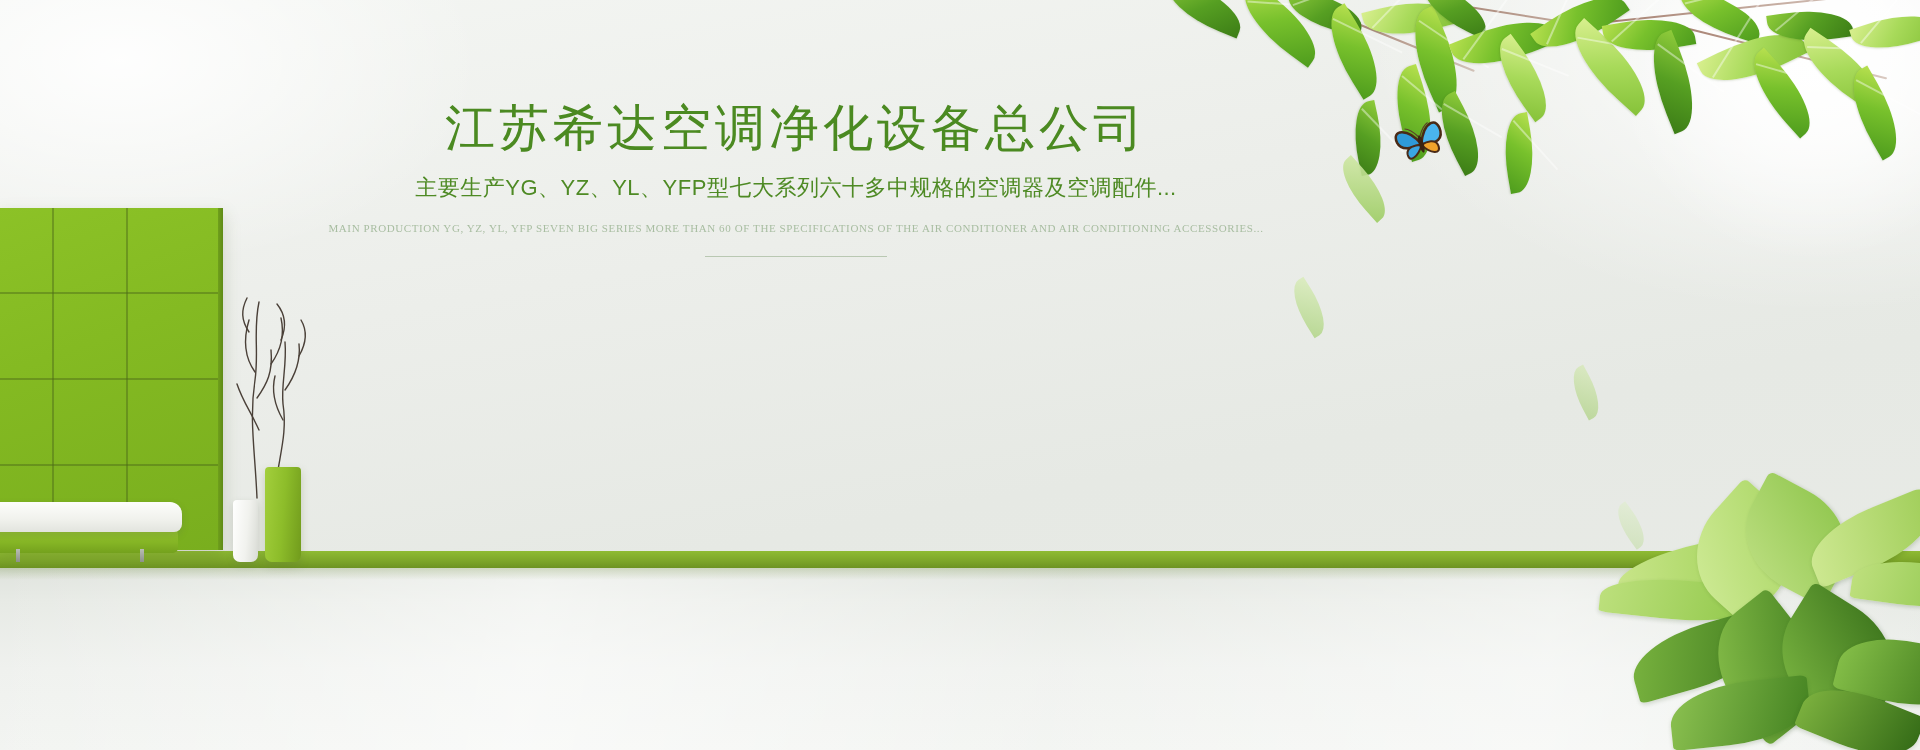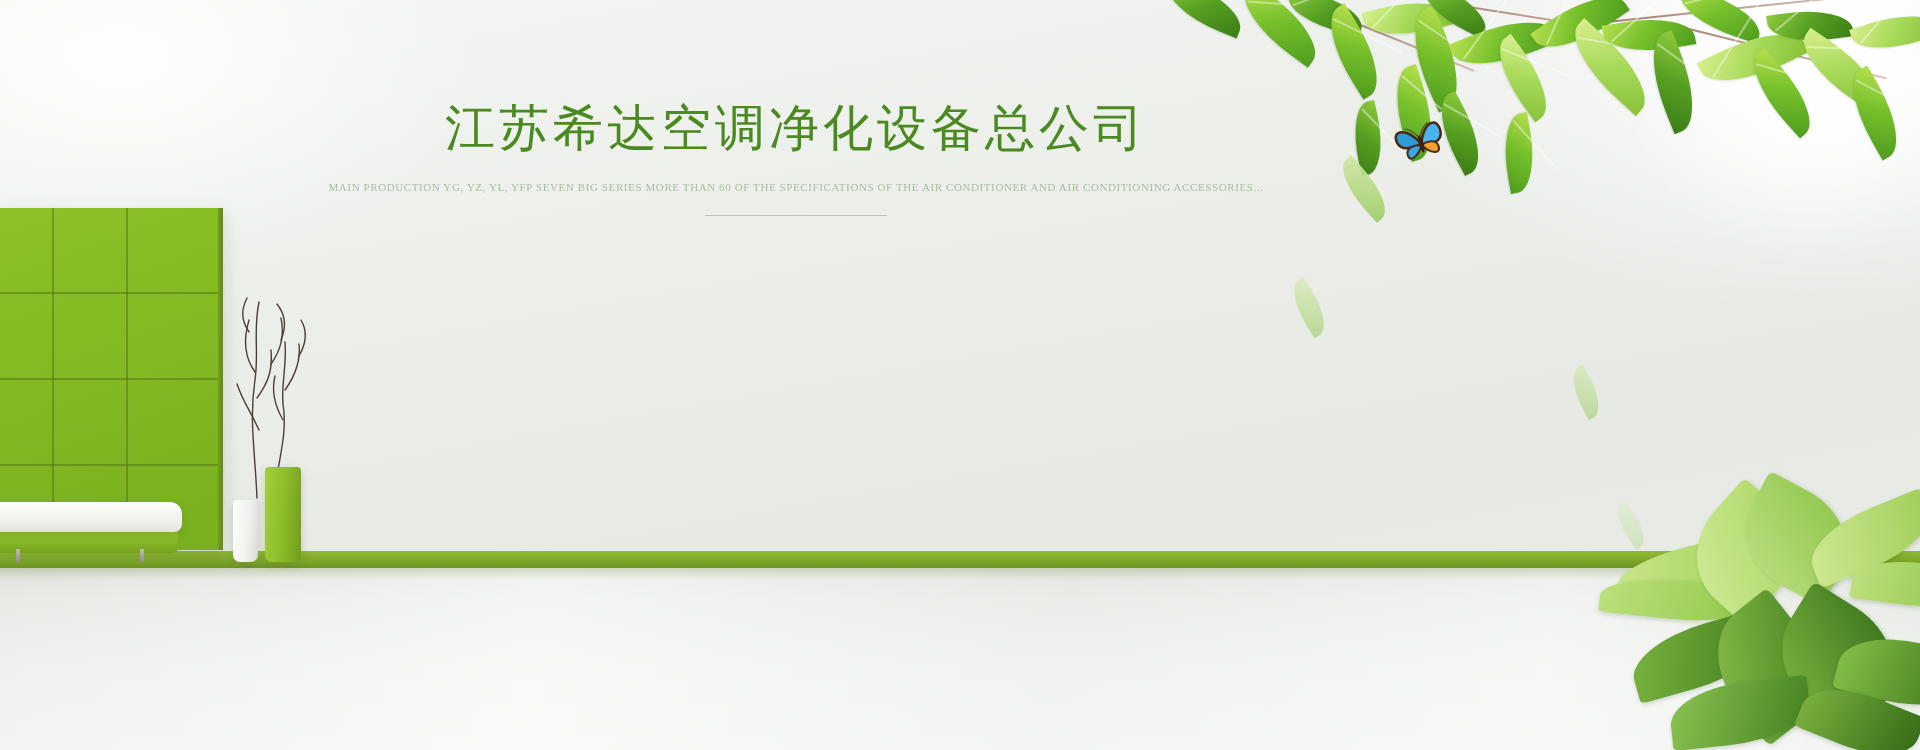--- a/index.html
+++ b/index.html
@@ -166,21 +166,21 @@
   }
   .sub-cn {
     margin-top:20px;
     font-size:22px;
     line-height:1.4;
     color:#4e8a24;
     letter-spacing:0.5px;
     white-space:nowrap;
   }
   .sub-en {
-    margin-top:27px;
+    margin-top:17px;
     font-size:11px;
     line-height:1.3;
     color:#a8bda1;
     letter-spacing:0.6px;
     font-family:"Liberation Serif", serif;
     white-space:nowrap;
   }
   .divider {
     width:182px; height:1px;
     margin:21px auto 0;
@@ -332,20 +332,21 @@
     <div class="plant-leaf" style="left:268px; top:190px; width:130px; height:64px; transform:rotate(14deg); background:linear-gradient(100deg,#86c049,#3a7418);"></div>
     <div class="plant-leaf" style="left:100px; top:232px; width:140px; height:62px; transform:rotate(-6deg); background:linear-gradient(110deg,#8ec352,#41801f);"></div>
     <div class="plant-leaf" style="left:230px; top:244px; width:120px; height:56px; transform:rotate(22deg); background:linear-gradient(100deg,#7db23f,#336a16);"></div>
   </div>
 
   <div class="content">
 
     <div class="company-name">江苏希达空调净化设备总公司</div>
 
 
+    <div class="sub-cn">主要生产YG、YZ、YL、YFP型七大系列六十多中规格的空调器及空调配件...</div>
 
     <div class="sub-en">MAIN PRODUCTION YG, YZ, YL, YFP SEVEN BIG SERIES MORE THAN 60 OF THE SPECIFICATIONS OF THE AIR CONDITIONER AND AIR CONDITIONING ACCESSORIES...</div>
 
     <div class="divider"></div>
 
 
   </div>
 
 </div>
 

